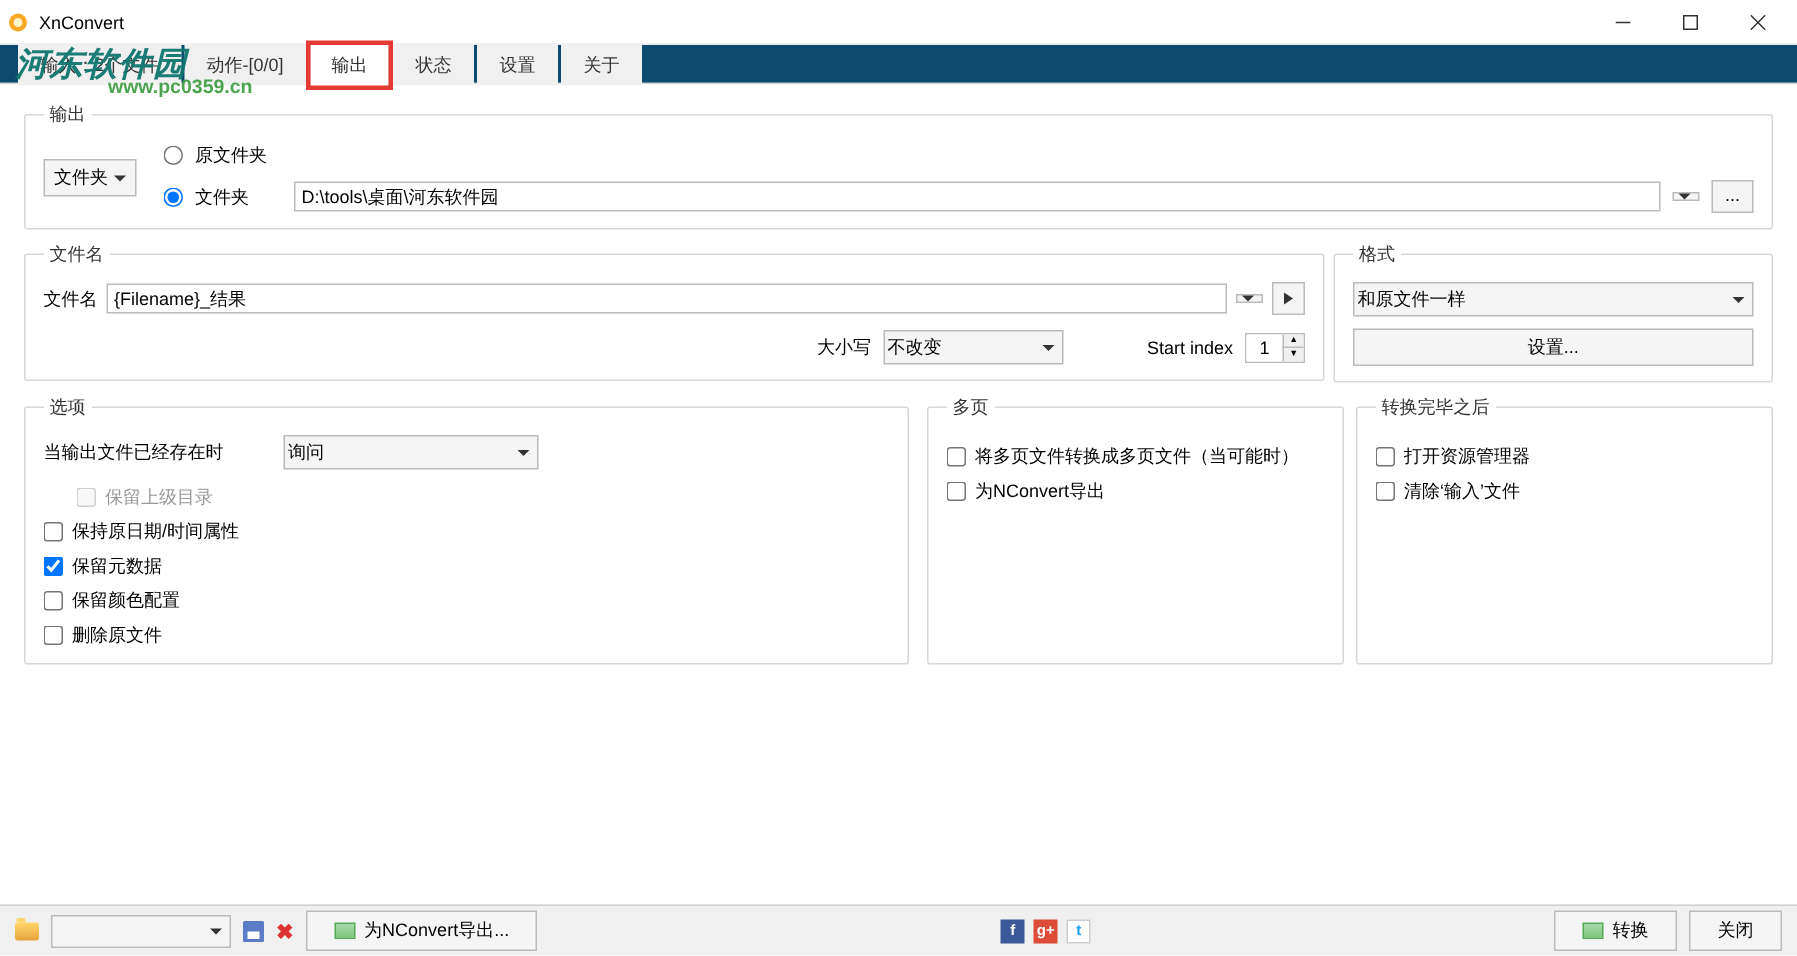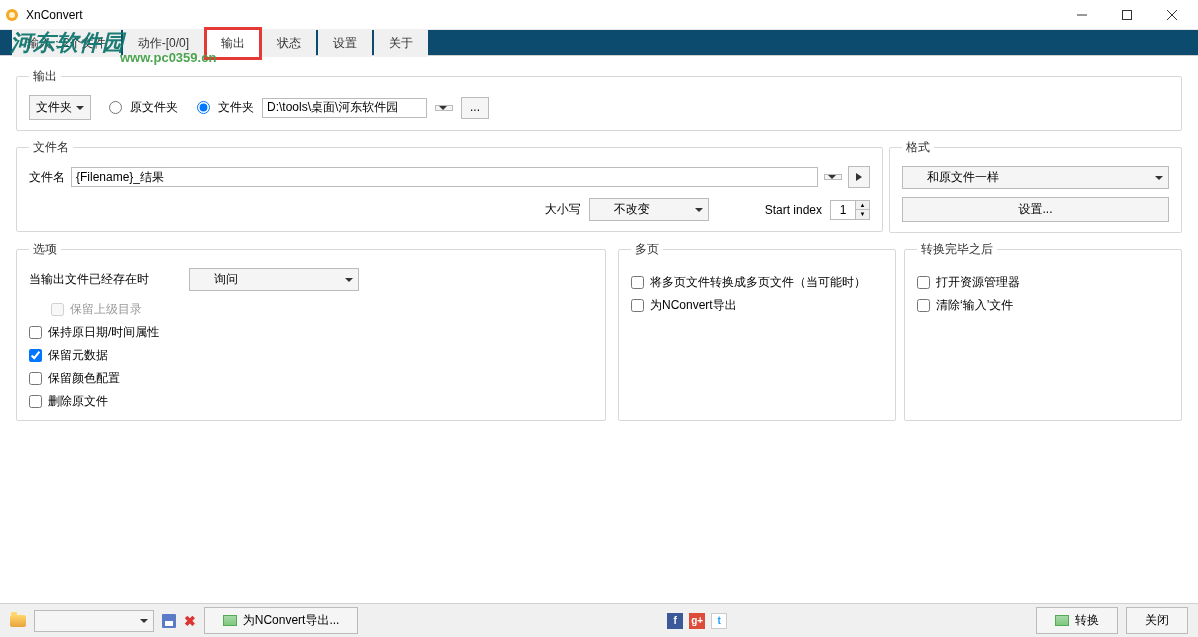--- a/index.html
+++ b/index.html
@@ -6,50 +6,50 @@
 body { background: #fff; width: 1198px; height: 637px; overflow: hidden; position: relative; }
 
 .titlebar { height: 30px; background: #fff; display: flex; align-items: center; padding: 0 4px; border-bottom: 1px solid #e8e8e8; }
 .titlebar .app-icon { width: 16px; height: 16px; margin-right: 6px; display: inline-flex; align-items: center; justify-content: center; }
 .titlebar .title { flex: 1; color: #000000; }
 .win-controls { display: flex; gap: 0; }
 .win-btn { width: 45px; height: 28px; display: flex; align-items: center; justify-content: center; cursor: pointer; }
 .win-btn svg { stroke: #333; fill: none; stroke-width: 1; }
 
 .watermark { position: absolute; left: 10px; top: 28px; color: #0f766e; font-size: 22px; font-weight: bold; z-index: 5; opacity: 0.95; font-style: italic; letter-spacing: 1px; }
-.watermark-sub { position: absolute; left: 72px; top: 50px; color: #43a047; font-size: 13px; font-weight: bold; z-index: 5; opacity: 0.95; margin-left: 48px; }
+.watermark-sub { position: absolute; left: 72px; top: 50px; color: #43a047; font-size: 13px; font-weight: bold; z-index: 5; opacity: 0.95; }
 
 .tabbar { height: 26px; background: #0c4a6e; display: flex; align-items: center; padding-left: 12px; border-bottom: 1px solid #d0d0d0; }
 .tab { padding: 5px 14px; background: #f0f0f0; border: 1px solid transparent; border-bottom: none; cursor: pointer; margin-right: 2px; color: #333; position: relative; }
 .tab.active { background: #fff; border: 1px solid #d0d0d0; border-bottom: 1px solid #fff; margin-bottom: -1px; }
 .tab.highlighted { outline: 3px solid #e53935; outline-offset: -1px; }
 
 .page { padding: 12px 16px; height: 550px; overflow: auto; }
 
 fieldset { border: 1px solid #d8d8d8; padding: 10px 12px; margin-bottom: 8px; border-radius: 2px; }
 legend { padding: 0 4px; color: #333; }
 
 .row-output { display: flex; align-items: center; gap: 8px; }
 .select-btn { background: #f5f5f5; border: 1px solid #bbb; padding: 3px 6px; display: inline-flex; align-items: center; gap: 4px; cursor: pointer; }
 .caret-down { width: 0; height: 0; border-left: 4px solid transparent; border-right: 4px solid transparent; border-top: 4px solid #333; }
-.radio-col { display: flex; flex-direction: row; gap: 19px; margin-left: 10px; flex: 1; }
+.radio-col { display: flex; flex-direction: column; gap: 8px; margin-left: 10px; flex: 1; }
 .radio-row { display: flex; align-items: center; gap: 8px; }
 input[type=text] { border: 1px solid #bbb; padding: 2px 4px; background: #fff; }
-.path-input { flex: 1; }
+.path-input { flex: 1; margin-left: 22px; }
 .browse-btn { width: 28px; height: 22px; border: 1px solid #bbb; background: #f5f5f5; text-align: center; cursor: pointer; line-height: 18px; }
 
 .columns { display: flex; gap: 6px; }
 .col-left { flex: 1.6; }
 
 .filename-row { display: flex; align-items: center; gap: 6px; margin-bottom: 10px; }
 .filename-input { flex: 1; }
 .arrow-btn { width: 22px; height: 22px; border: 1px solid #bbb; background: #f5f5f5; display: flex; align-items: center; justify-content: center; cursor: pointer; }
 
 .sub-row { display: flex; align-items: center; gap: 8px; justify-content: flex-end; }
-.dropdown { border: 1px solid #bbb; background: #f5f5f5; padding: 2px 18px 2px 24px; position: relative; cursor: pointer; display: inline-block; min-width: 120px; }
+.dropdown { border: 1px solid #bbb; background: #f5f5f5; padding: 2px 18px 2px 2px; position: relative; cursor: pointer; display: inline-block; min-width: 120px; }
 .dropdown::after { content: ""; position: absolute; right: 5px; top: 50%; margin-top: -2px; width: 0; height: 0; border-left: 4px solid transparent; border-right: 4px solid transparent; border-top: 4px solid #333; }
 .spinner { display: inline-flex; align-items: center; border: 1px solid #bbb; }
 .spinner input { border: none; width: 24px; text-align: center; padding: 2px 0; }
 .spinner .spin-btns { display: flex; flex-direction: column; }
 .spinner .spin-btn { width: 14px; height: 9px; background: #f0f0f0; border-left: 1px solid #bbb; display: flex; align-items: center; justify-content: center; font-size: 6px; line-height: 1; cursor: pointer; }
 .spinner .spin-btn:first-child { border-bottom: 1px solid #bbb; }
 
 .checkbox-list { display: flex; flex-direction: column; gap: 6px; margin-top: 6px; }
 .checkbox-row { display: flex; align-items: center; gap: 6px; }
 .checkbox-row.indented { margin-left: 22px; color: #999; }

